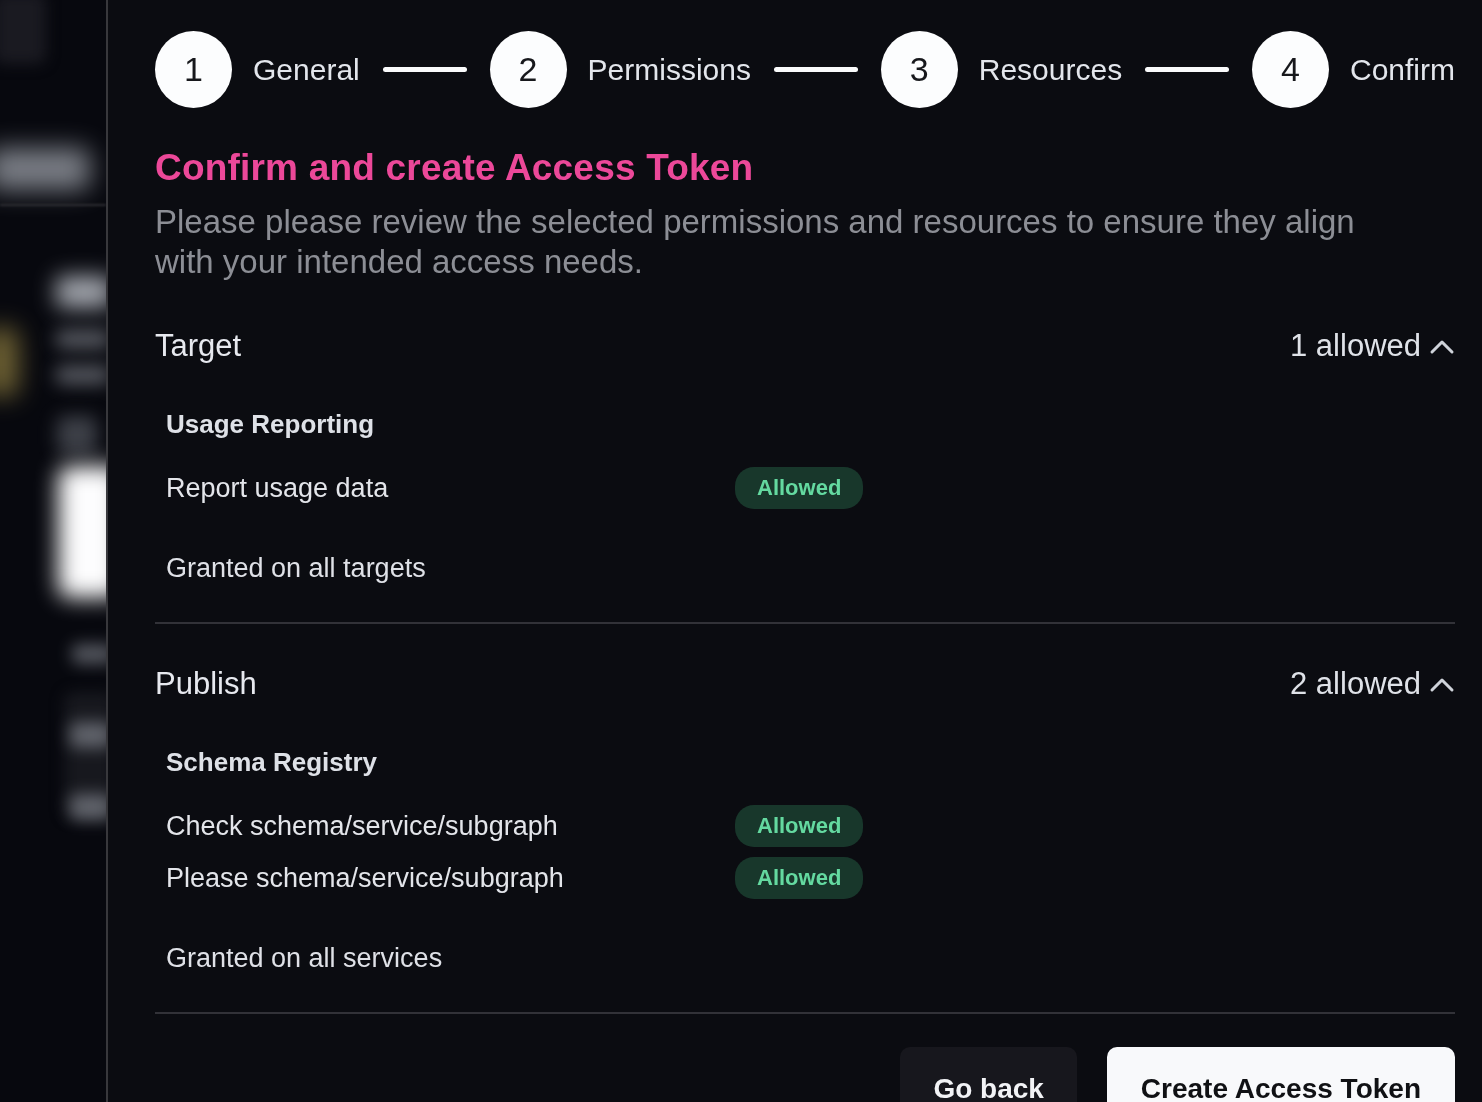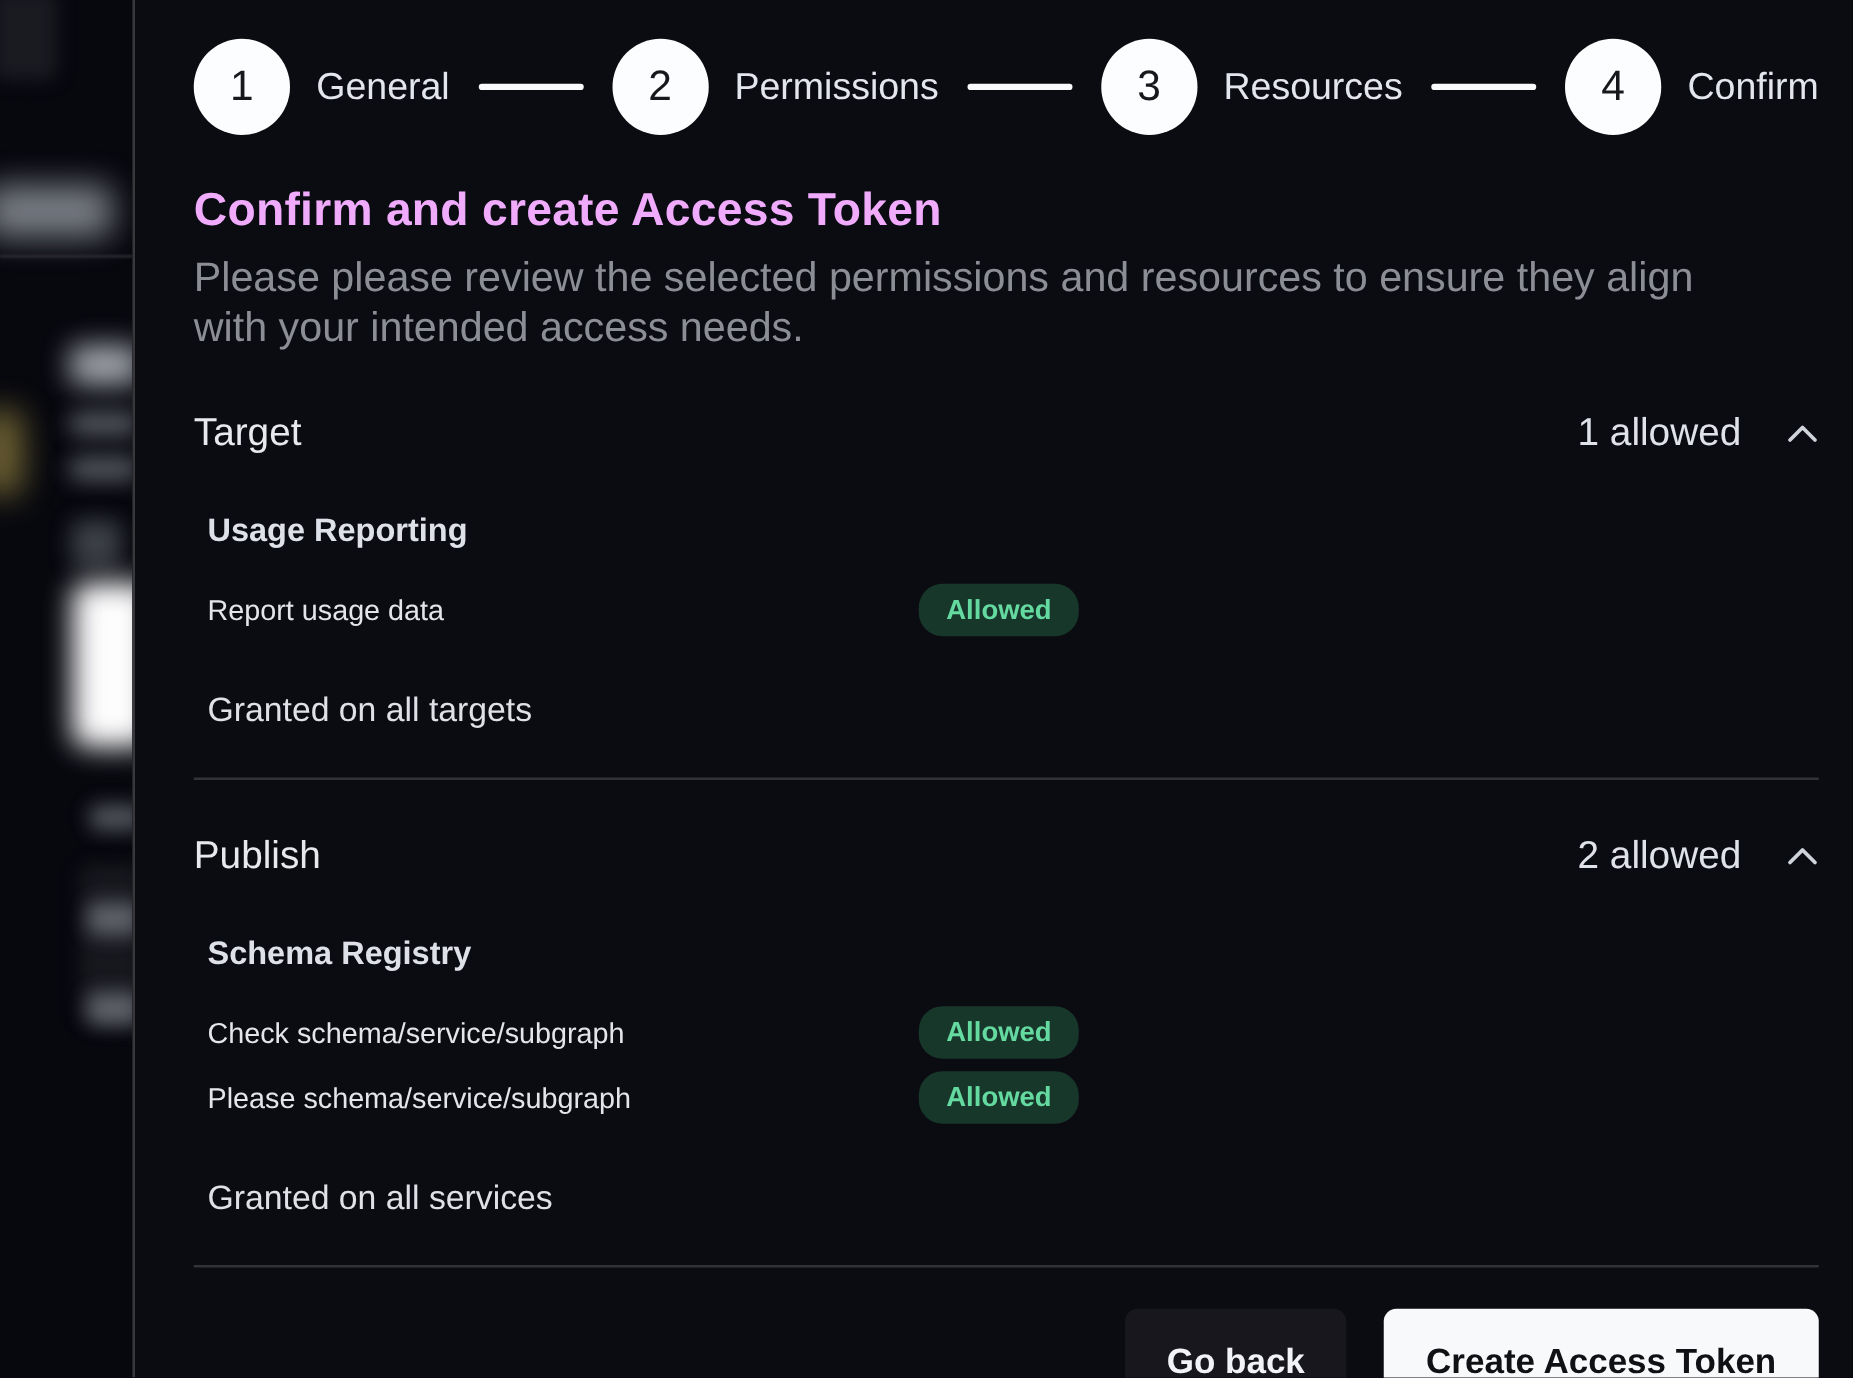--- a/index.html
+++ b/index.html
@@ -59,54 +59,54 @@
     white-space: nowrap;
   }
   .step-connector {
     flex: 1 1 auto; height: 5px; background: #fafbfc;
     border-radius: 3px; margin: 0 23px;
   }
 
   
   .page-title {
     margin-top: 39px;
-    font-size: 37px; font-weight: 700; color: #f0abfc;
+    font-size: 37px; font-weight: 700; color: #ec4899;
     letter-spacing: 0.2px;
   }
   .page-desc {
     margin-top: 13px;
     font-size: 33px; line-height: 40px; color: #8c8e95;
     max-width: 1235px; font-weight: 400;
   }
 
   
   .section-header {
     display: flex; align-items: center; justify-content: space-between;
   }
   .section-header.first { margin-top: 46px; }
   .section-header.later { margin-top: 42px; }
   .section-title { font-size: 31px; font-weight: 400; color: #e7e9ef; }
   .section-toggle {
-    display: flex; align-items: center; gap: 36px;
+    display: flex; align-items: center; gap: 8px;
     background: none; border: none; cursor: pointer;
     font-family: inherit;
   }
   .allowed-count { font-size: 31px; font-weight: 500; color: #dfe2e8; }
   .chevron-up { width: 26px; height: 17px; display: block; }
 
   .group { margin-left: 11px; }
   .group-title {
     margin-top: 45px;
     font-size: 26px; font-weight: 700; color: #dee1e7;
   }
   .perm-rows { margin-top: 27px; display: flex; flex-direction: column; gap: 10px; }
   .perm-row { display: flex; align-items: center; min-height: 38px; }
   .perm-label {
     width: 569px; flex: none;
-    font-size: 23px; font-weight: 400; color: #e3e5ea;
+    font-size: 27px; font-weight: 400; color: #e3e5ea;
   }
   .badge {
     height: 42px; padding: 0 22px; border-radius: 19px;
     background: #18372b; color: #64d9a0;
     font-size: 22px; font-weight: 700;
     display: inline-flex; align-items: center; justify-content: center;
   }
   .granted-note {
     margin-top: 44px; margin-left: 11px;
     font-size: 27px; font-weight: 400; color: #dfe1e7;

